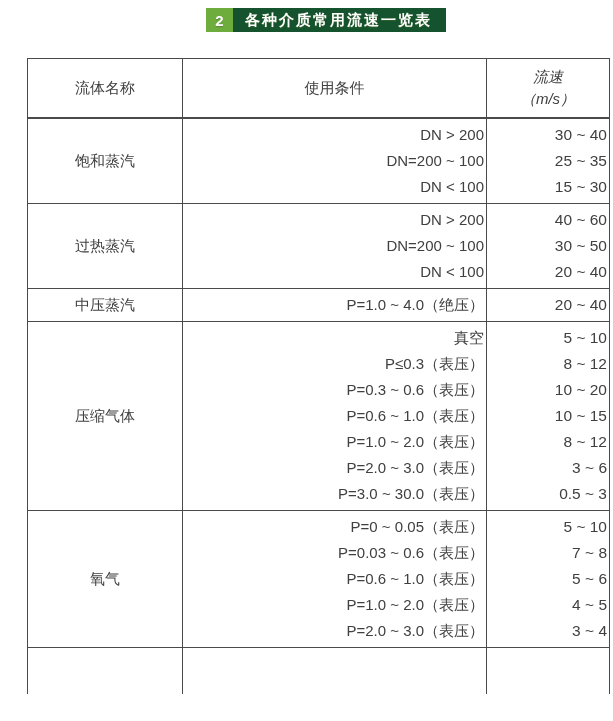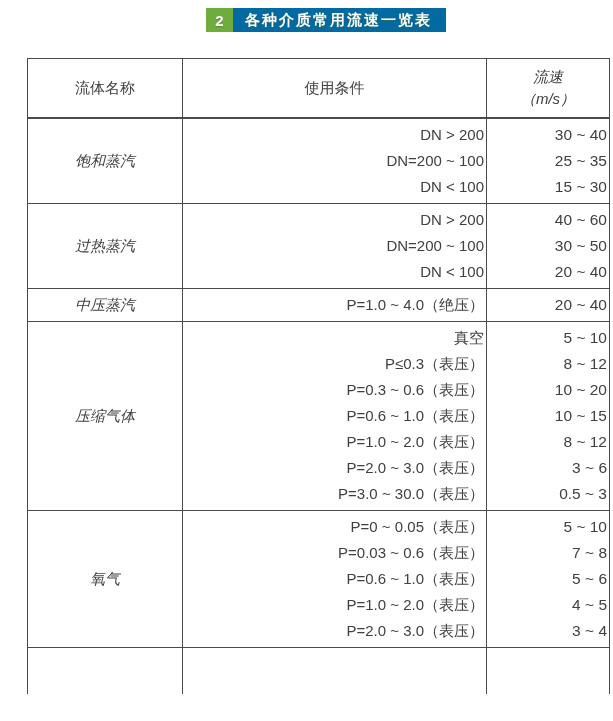--- a/index.html
+++ b/index.html
@@ -26,21 +26,21 @@
     color: #ffffff;
     font-weight: bold;
     font-size: 15px;
     width: 27px;
     display: flex;
     align-items: center;
     justify-content: center;
     text-shadow: 0 1px 1px rgba(70,110,35,0.55);
   }
   .badge-title {
-    background: #0369a1;
+    background: #14532d;
     color: #ffffff;
     font-weight: bold;
     font-size: 15px;
     letter-spacing: 2px;
     display: flex;
     align-items: center;
     padding: 0 14px 0 12px;
     text-shadow: 0 1px 1px rgba(70,110,35,0.55);
     white-space: nowrap;
   }
@@ -62,21 +62,21 @@
   }
   .flow-table thead th {
     height: 52px;
     font-weight: normal;
     border-bottom-width: 2px;
   }
   .col-fluid  { width: 150px; }
   .col-cond   { width: 299px; }
   .col-speed  { width: 118px; font-style: italic; }
   .header-speed div { line-height: 22px; }
-  .fluid-cell { font-size: 15px; font-style: italic; }
+  .fluid-cell { font-size: 15px; }
   .line {
     line-height: 26px;
     height: 26px;
     white-space: nowrap;
     text-align: right;
   }
   .speed-cell .line { font-size: 15.5px; }
   tr.partial td { height: 40px; border-bottom: none; }
 </style>
 </head>

